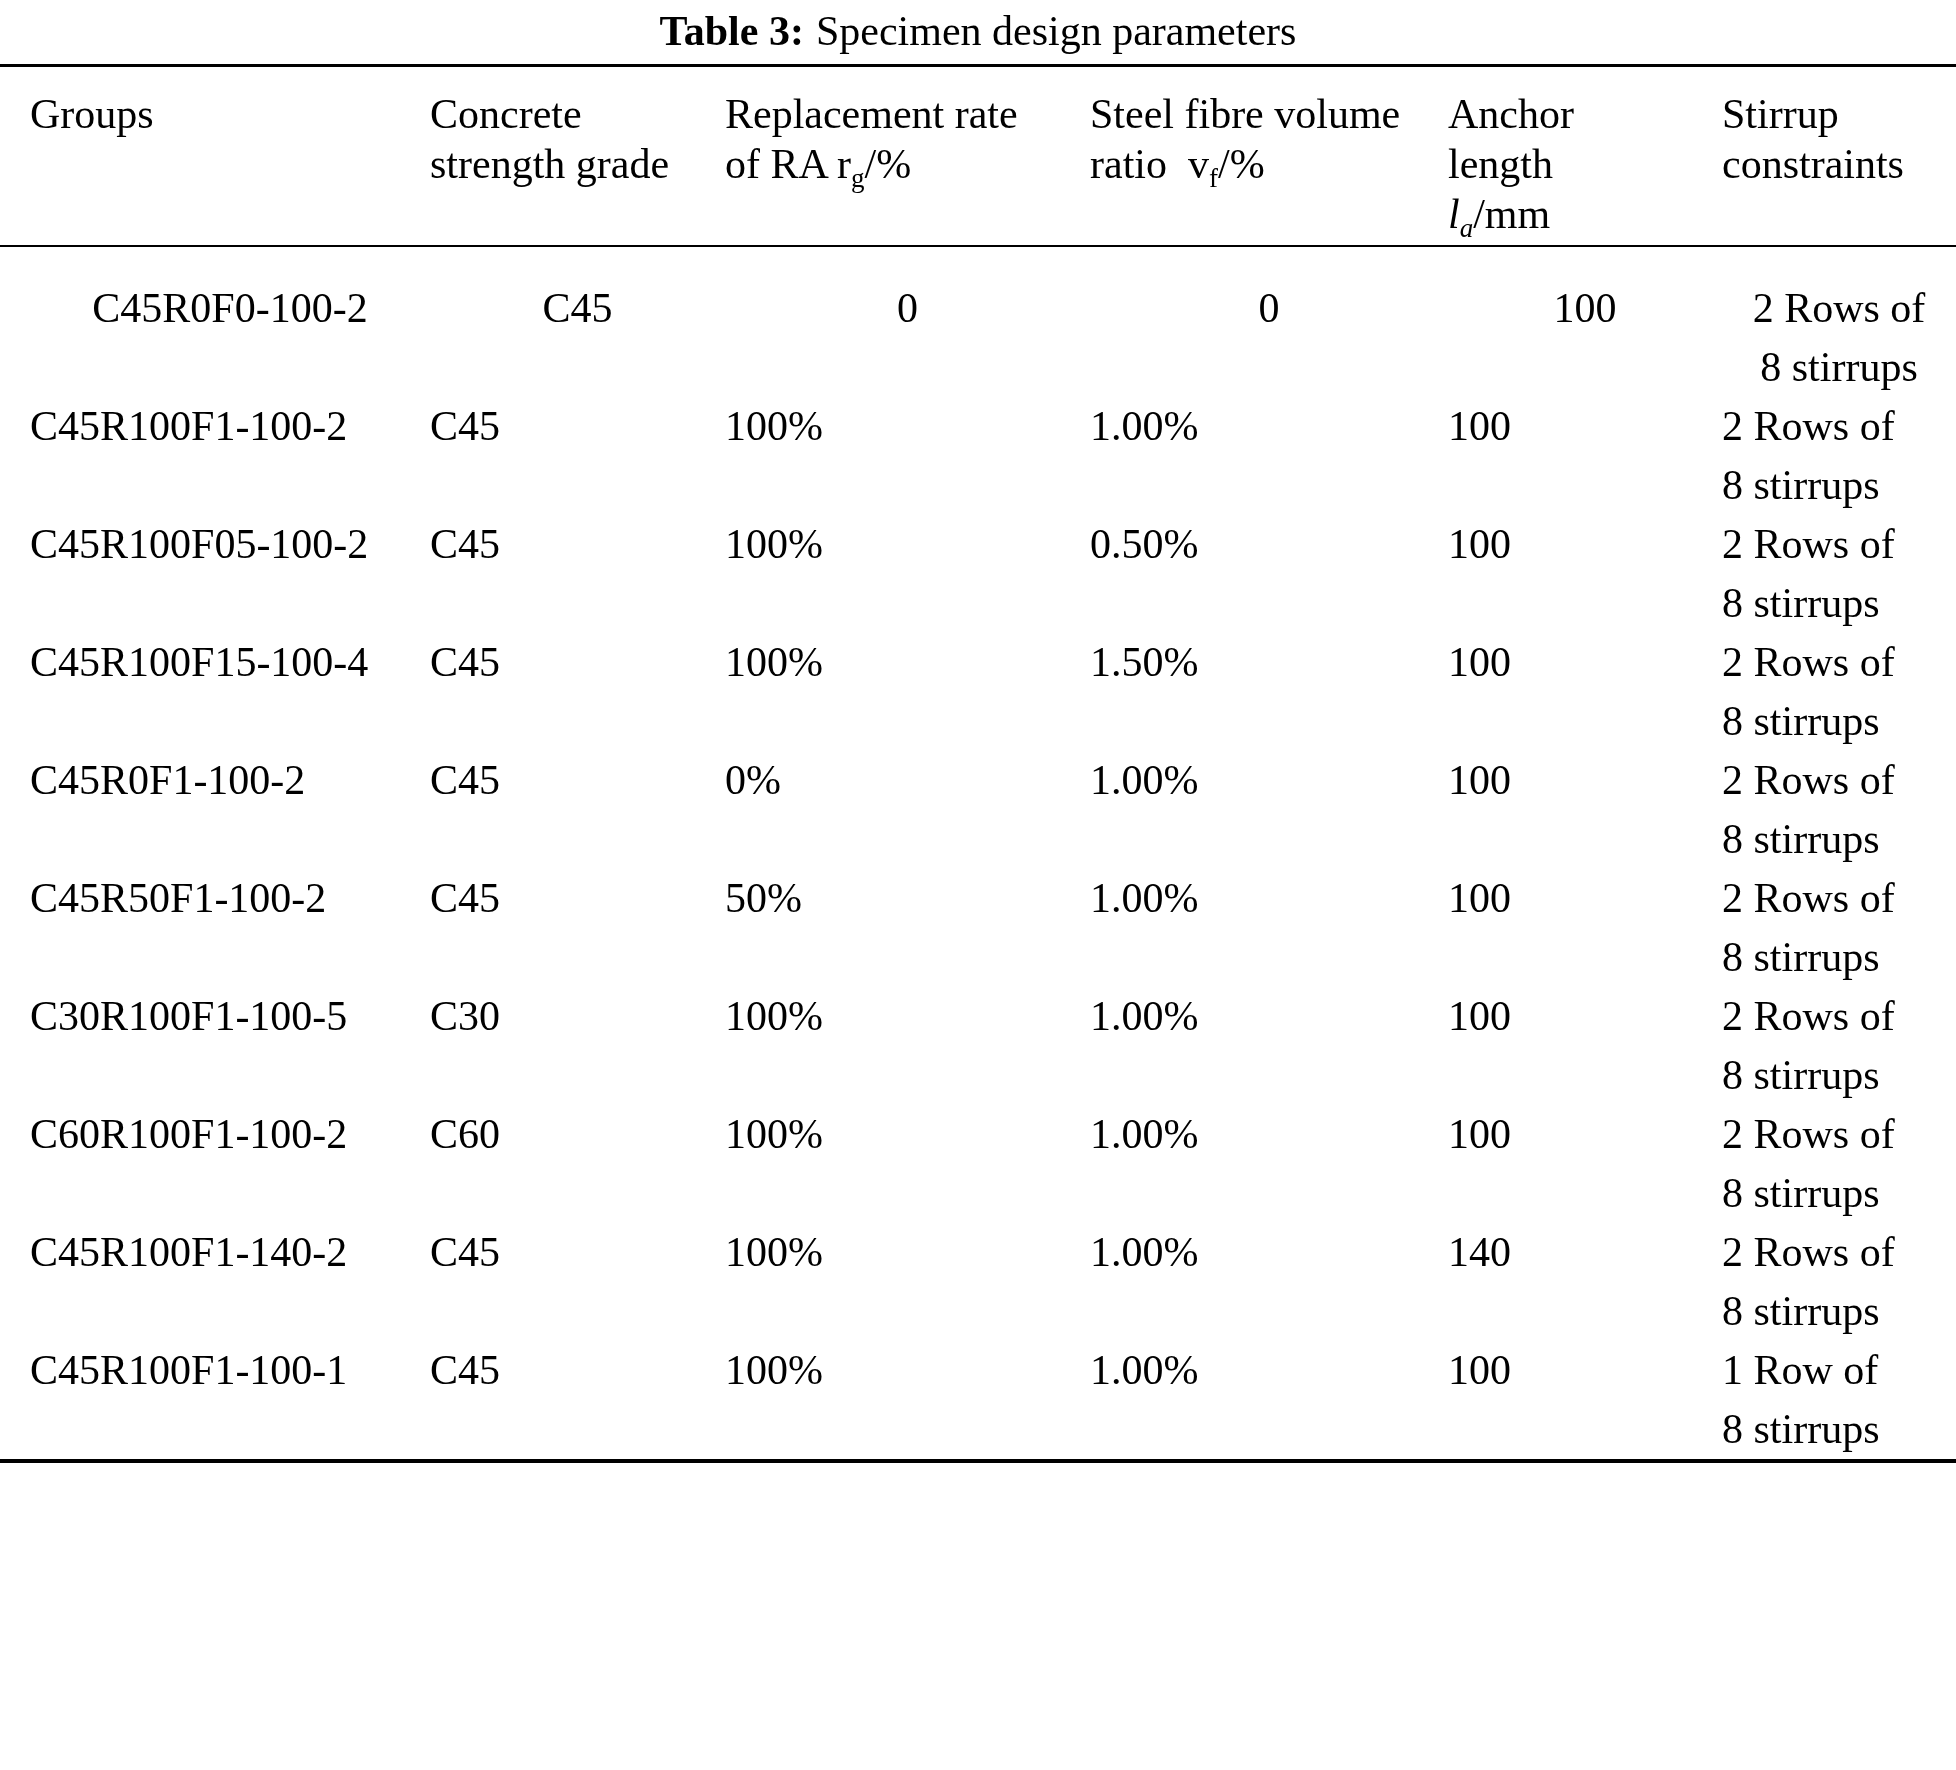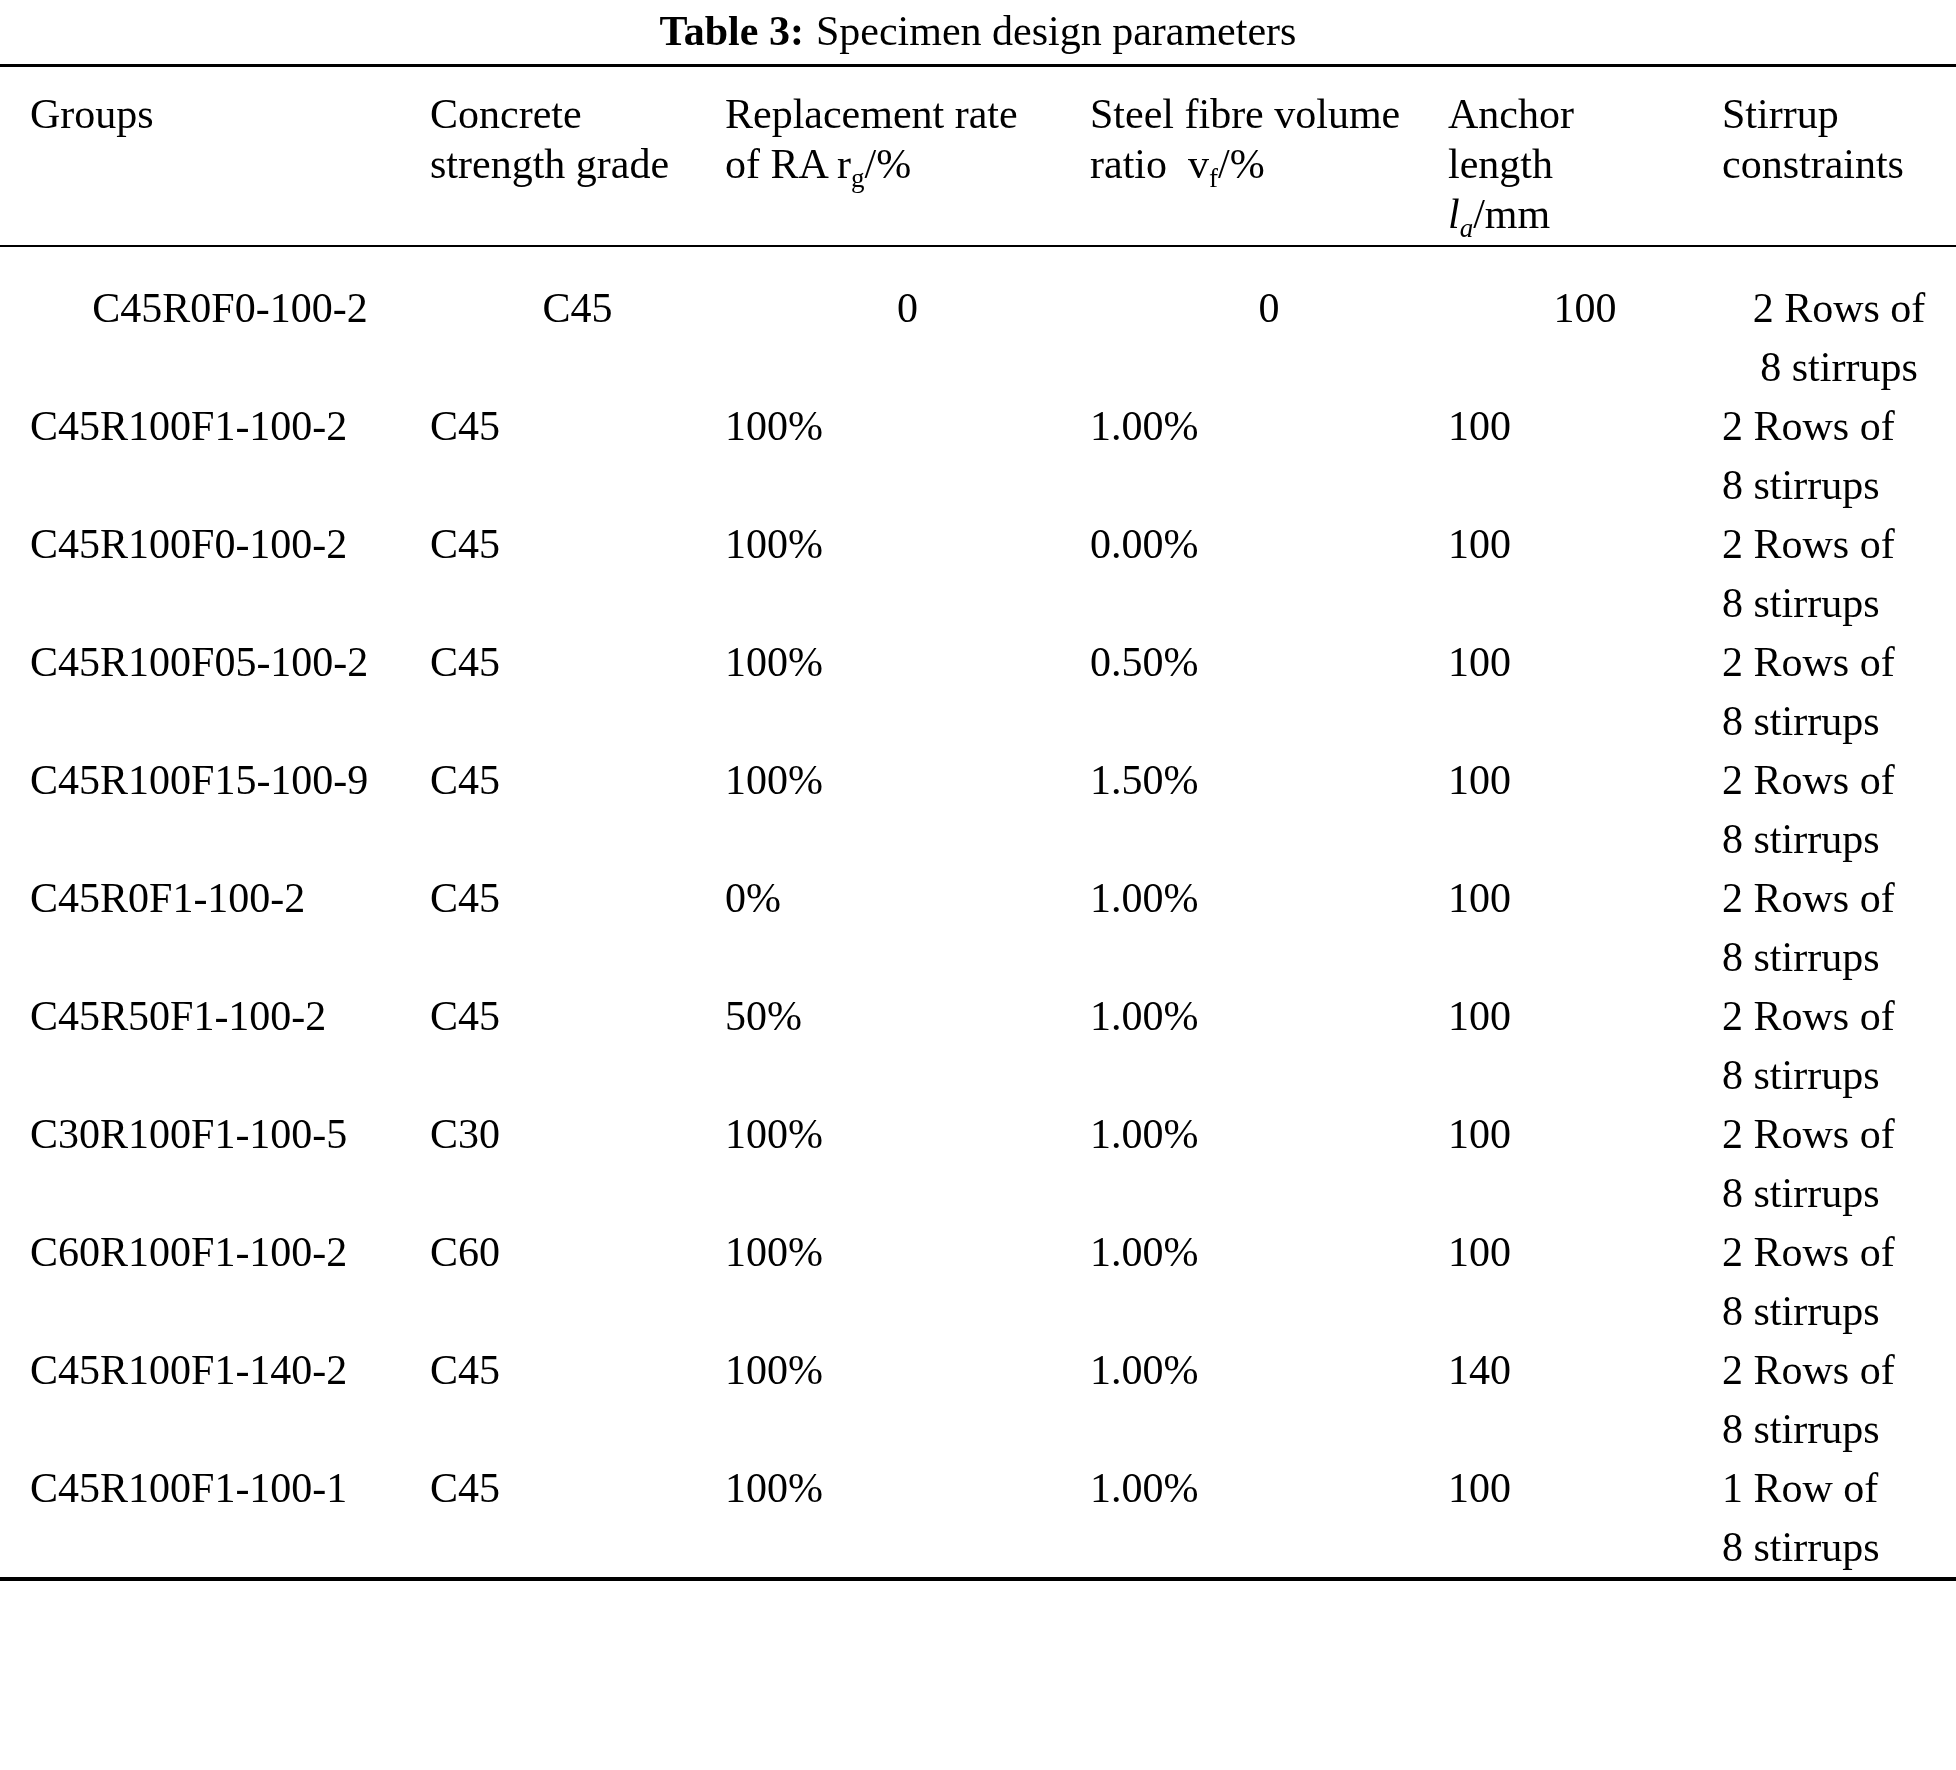--- a/index.html
+++ b/index.html
@@ -113,43 +113,32 @@
       <td>C45</td>
       <td>100%</td>
       <td>1.00%</td>
       <td>100</td>
       <td>
           <span class="blk">2 Rows of</span>
           <span class="blk">8 stirrups</span>
         </td>
     </tr>
     <tr>
-      <td>C45R100F0-100-2</td>
-      <td>C45</td>
-      <td>100%</td>
-      <td>0.00%</td>
-      <td>100</td>
-      <td>
-          <span class="blk">2 Rows of</span>
-          <span class="blk">8 stirrups</span>
-        </td>
-    </tr>
-    <tr>
       <td>C45R100F05-100-2</td>
       <td>C45</td>
       <td>100%</td>
       <td>0.50%</td>
       <td>100</td>
       <td>
           <span class="blk">2 Rows of</span>
           <span class="blk">8 stirrups</span>
         </td>
     </tr>
     <tr>
-      <td>C45R100F15-100-9</td>
+      <td>C45R100F15-100-4</td>
       <td>C45</td>
       <td>100%</td>
       <td>1.50%</td>
       <td>100</td>
       <td>
           <span class="blk">2 Rows of</span>
           <span class="blk">8 stirrups</span>
         </td>
     </tr>
     <tr>

